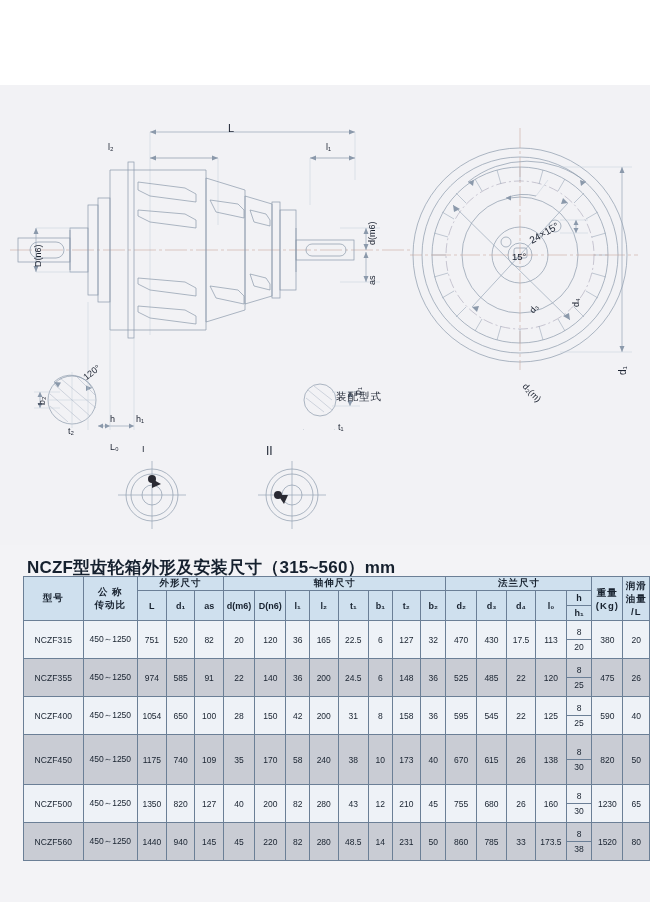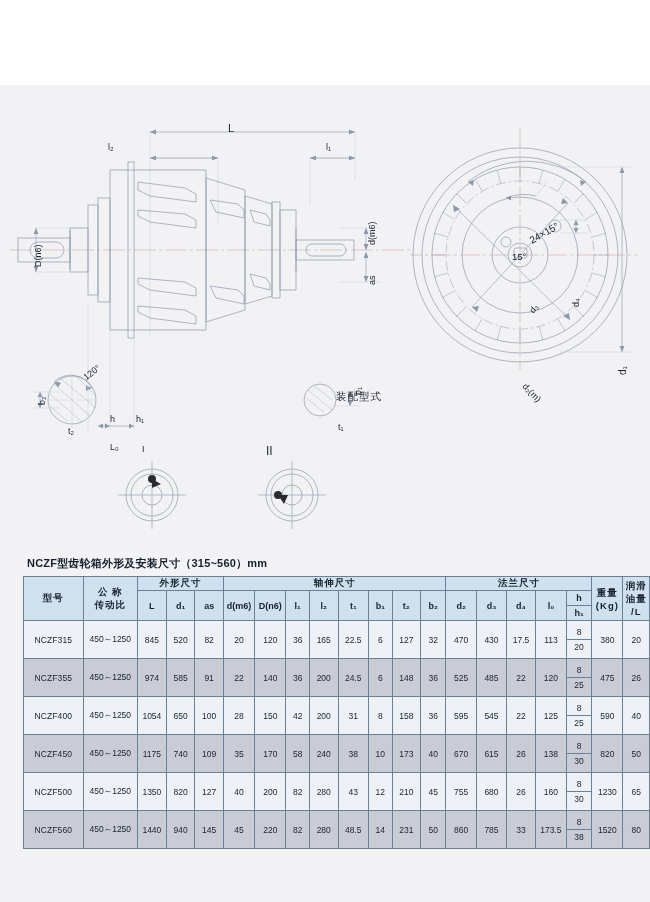--- a/index.html
+++ b/index.html
@@ -22,21 +22,21 @@
   }
 
   
   .lbl{position:absolute;font-size:9px;line-height:1;color:#1b2230;white-space:nowrap;}
   .rot90{transform:rotate(-90deg);transform-origin:0 0;}
   svg{display:block;}
 
   
   #table-title{
     position:absolute;left:27px;top:556px;
-    font-size:11px;font-weight:bold;letter-spacing:.2px;
+    font-size:17px;font-weight:bold;letter-spacing:.2px;
     color:#15202e;
   }
   #spec-table{
     position:absolute;left:23px;top:576px;
     border-collapse:collapse;
     table-layout:fixed;
     background:#e9eef4;
   }
   #spec-table th,#spec-table td{
     border:1px solid #6b7f96;
@@ -370,21 +370,21 @@
       <th class="sym" style="height:14px;">h</th>
     </tr>
     <tr>
       <th class="sym" style="height:14px;">h₁</th>
     </tr>
   </thead>
   <tbody id="table-body">
       <tr class="odd" style="height: 38px;">
         <td class="model">NCZF315</td>
         <td class="ratio">450～1250</td>
-        <td>845</td>
+        <td>751</td>
         <td>520</td>
         <td>82</td>
         <td>20</td>
         <td>120</td>
         <td>36</td>
         <td>165</td>
         <td>22.5</td>
         <td>6</td>
         <td>127</td>
         <td>32</td>
@@ -442,21 +442,21 @@
         <td>545</td>
         <td>22</td>
         <td>125</td>
         <td style="padding: 0px;">
           <div style="border-bottom: 1px solid rgb(107, 127, 150); padding: 2px 0px;">8</div>
           <div style="padding: 2px 0px;">25</div>
         </td>
         <td>590</td>
         <td>40</td>
       </tr>
-      <tr class="even" style="height: 38px;">
+      <tr class="even" style="height: 50px;">
         <td class="model">NCZF450</td>
         <td class="ratio">450～1250</td>
         <td>1175</td>
         <td>740</td>
         <td>109</td>
         <td>35</td>
         <td>170</td>
         <td>58</td>
         <td>240</td>
         <td>38</td>

